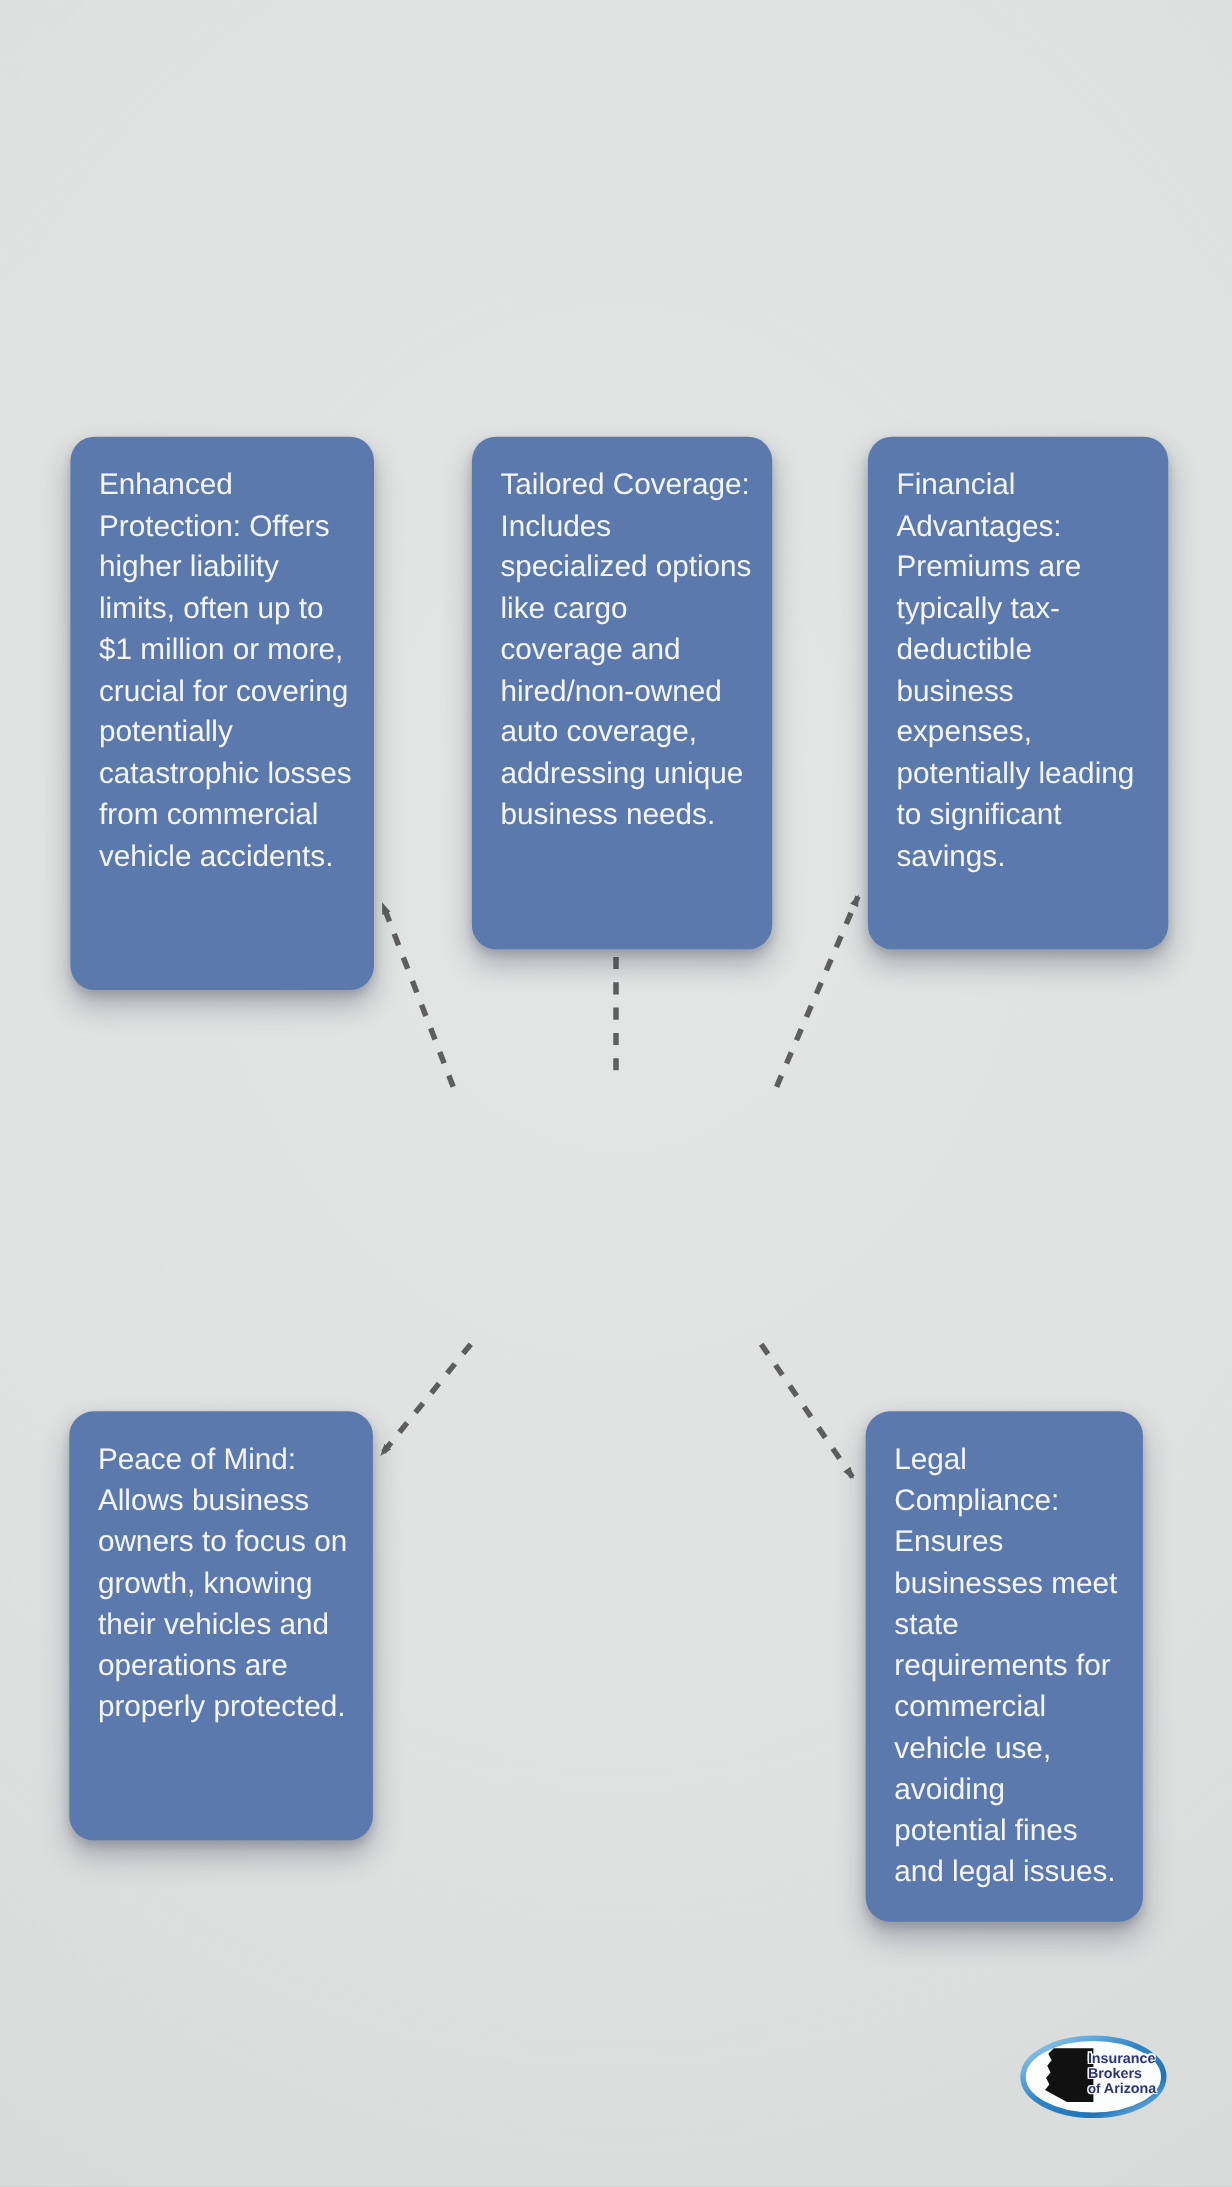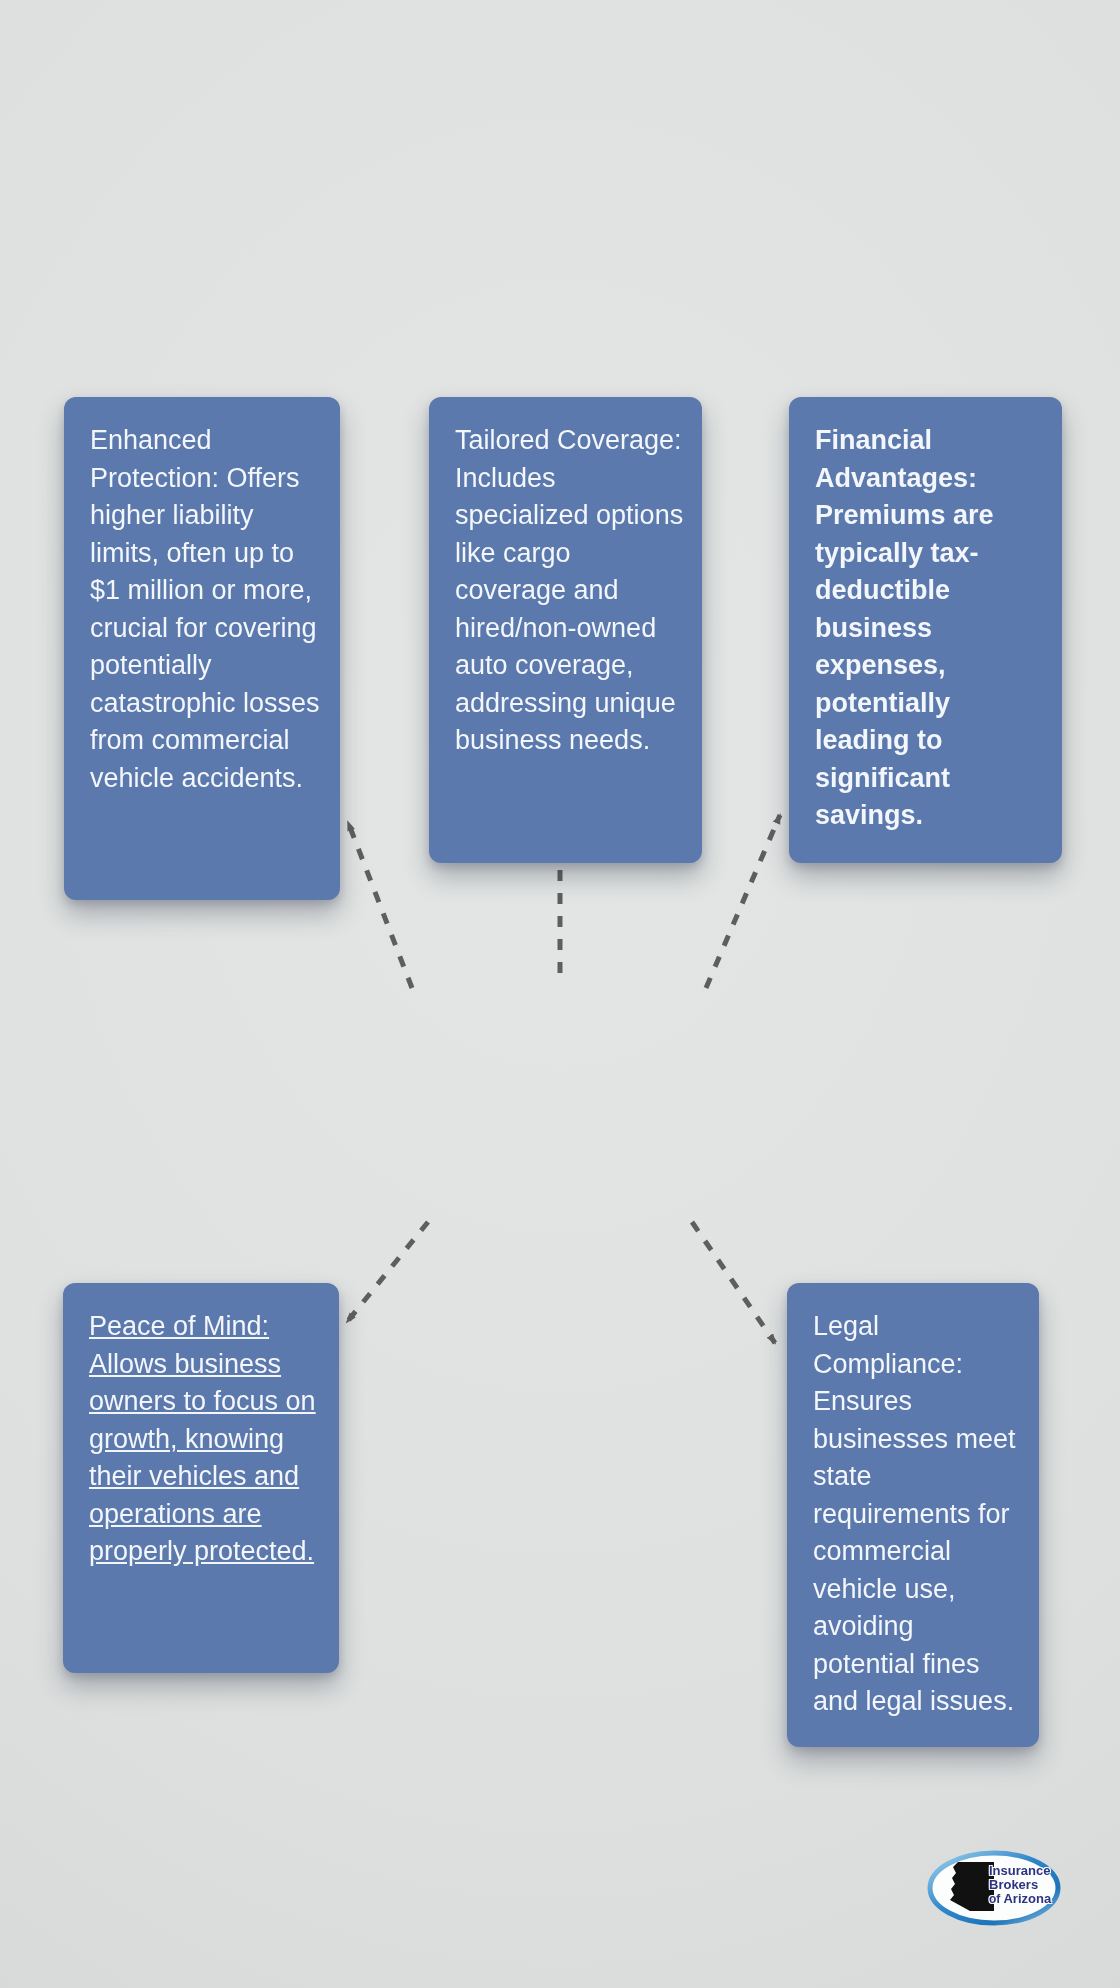--- a/index.html
+++ b/index.html
@@ -15,30 +15,30 @@
   .page-title{
     position:absolute;top:76px;left:50%;transform:translateX(-50%);
     width:780px;text-align:center;
     font-size:68px;line-height:90px;font-weight:700;
     letter-spacing:-1.5px;color:#131313;
   }
   .connectors{position:absolute;left:0;top:0;z-index:1;}
   .card{
     position:absolute;z-index:2;
     background:#5c79ad;
-    border-radius:12px;
+    border-radius:22px;
     color:#f3f6fa;
     font-size:27px;line-height:37.5px;font-weight:400;
     padding:25px 18px 25px 26px;
     box-shadow:0 14px 26px rgba(45,55,75,.33), 0 4px 8px rgba(45,55,75,.18);
   }
   #card-1{left:64px;top:397px;width:276px;height:503px;}
   #card-2{left:429px;top:397px;width:273px;height:466px;}
-  #card-3{left:789px;top:397px;width:273px;height:466px;font-weight:bold;}
-  #card-4{left:63px;top:1283px;width:276px;height:390px;text-decoration:underline;}
+  #card-3{left:789px;top:397px;width:273px;height:466px;}
+  #card-4{left:63px;top:1283px;width:276px;height:390px;}
   #card-5{left:787px;top:1283px;width:252px;height:464px;}
   .center-node{
     position:absolute;z-index:3;
     left:382px;top:973px;width:356px;height:237px;
     background:#eff1f2;border-radius:32px;
     display:flex;align-items:center;justify-content:center;
     text-align:center;padding:0 36px;
     font-size:34px;line-height:47px;font-weight:700;color:#0e0e0e;
     box-shadow:0 14px 26px rgba(45,55,75,.22), 0 3px 8px rgba(45,55,75,.14);
   }

